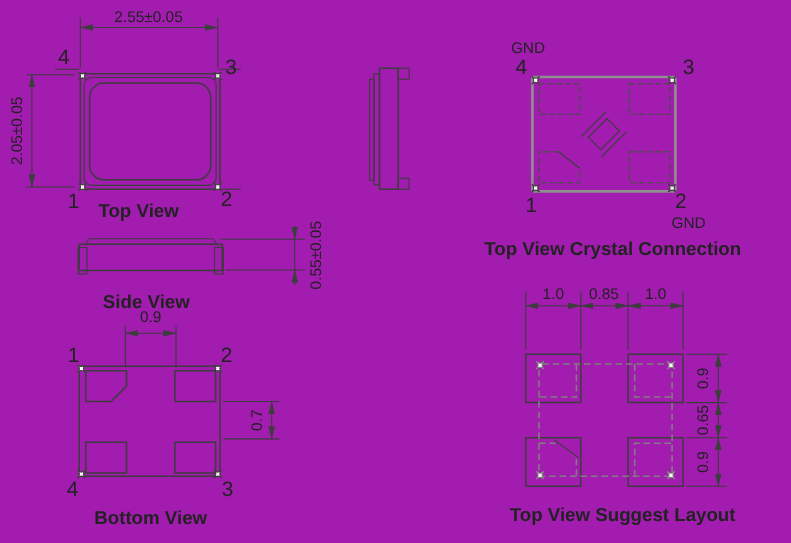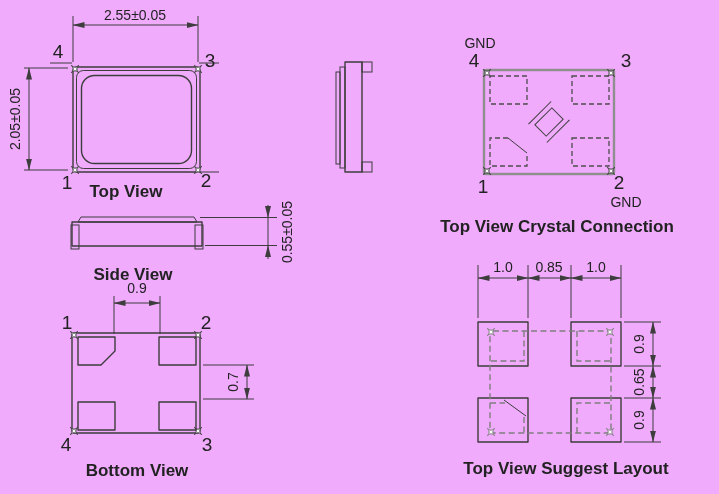--- a/index.html
+++ b/index.html
@@ -1,19 +1,19 @@
 <!DOCTYPE html>
 <html><head>
 <meta charset="utf-8">
 <style>
   html,body { margin:0; padding:0; background:#ffffff; }
   .canvas {
     position:relative;
     width:719px; height:494px;
-    background:#f0abfc;
+    background:#a21caf;
     font-family:"Liberation Sans", sans-serif;
     overflow:hidden;
   }
   svg text {
     fill:#222222;
     font-family:"Liberation Sans", sans-serif;
   }
   .dimtxt { font-size:14px; }
   .pin    { font-size:19px; }
   .cap    { font-size:17px; font-weight:bold; }

